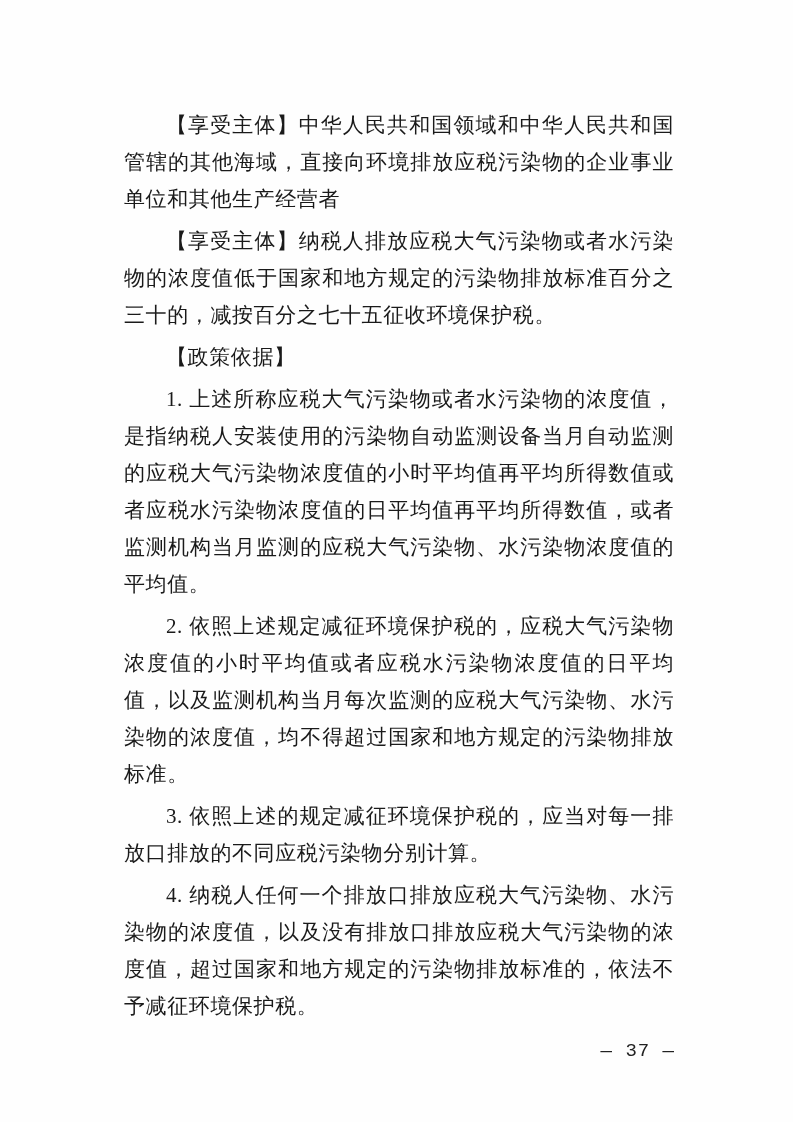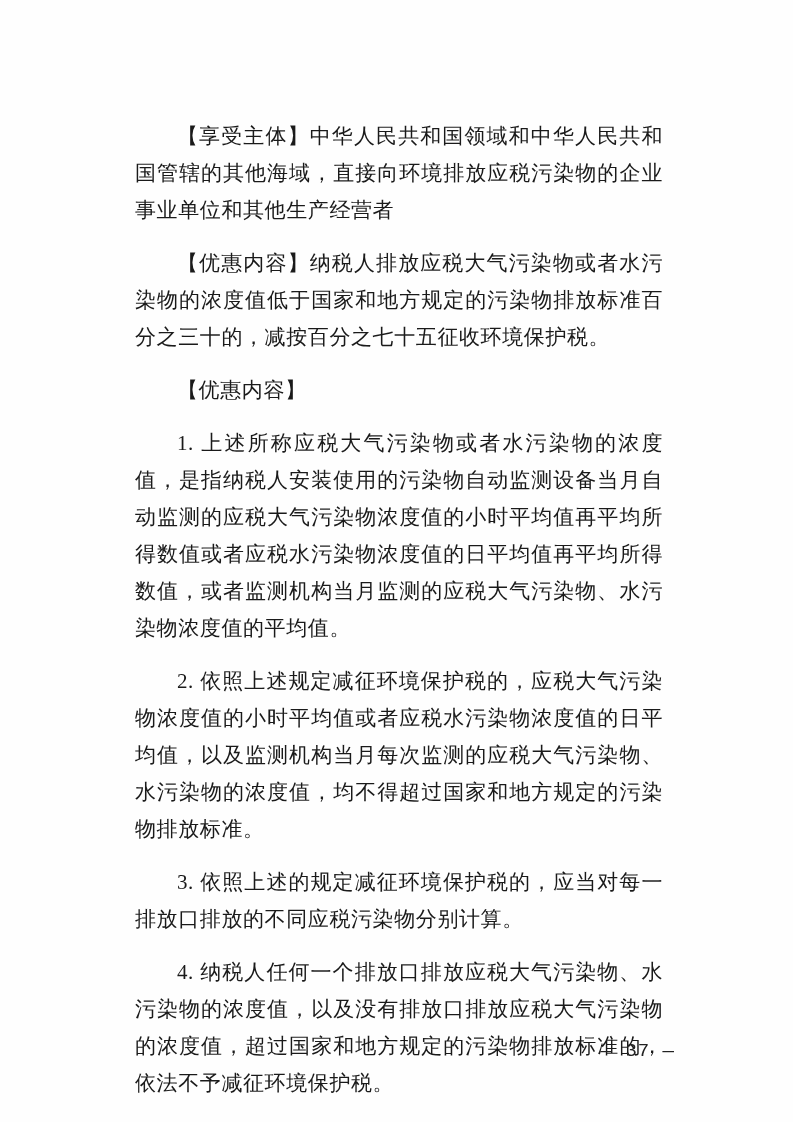--- a/index.html
+++ b/index.html
@@ -17,21 +17,21 @@
       color: #1a1a1a;
       overflow: hidden;
     }
     .content {
       position: absolute;
       left: 119px;
       top: 102px;
       width: 560px;
     }
     .par {
-      margin: 16px;
+      margin: 5px;
       font-size: 21px;
       line-height: 37px;
       letter-spacing: 0.6px;
       text-align: justify;
       text-justify: inter-ideograph;
       text-indent: 2em;
       word-break: break-all;
     }
     .par + .par { margin-top: 4px; }
     .page-footer {
@@ -43,22 +43,22 @@
       color: #222222;
       font-family: Liberation Mono, monospace;
     }
   </style>
 </head>
 <body>
 
 <div class="page">
   <div class="content">
     <p class="par">【享受主体】中华人民共和国领域和中华人民共和国管辖的其他海域，直接向环境排放应税污染物的企业事业单位和其他生产经营者</p>
-    <p class="par">【优惠内容】纳税人排放应税大气污染物或者水污染物的浓度值低于国家和地方规定的污染物排放标准百分之三十的，减按百分之七十五征收环境保护税。</p>
-    <p class="par">【优惠内容】</p>
+    <p class="par">【享受主体】纳税人排放应税大气污染物或者水污染物的浓度值低于国家和地方规定的污染物排放标准百分之三十的，减按百分之七十五征收环境保护税。</p>
+    <p class="par">【政策依据】</p>
     <p class="par">1. 上述所称应税大气污染物或者水污染物的浓度值，是指纳税人安装使用的污染物自动监测设备当月自动监测的应税大气污染物浓度值的小时平均值再平均所得数值或者应税水污染物浓度值的日平均值再平均所得数值，或者监测机构当月监测的应税大气污染物、水污染物浓度值的平均值。</p>
     <p class="par">2. 依照上述规定减征环境保护税的，应税大气污染物浓度值的小时平均值或者应税水污染物浓度值的日平均值，以及监测机构当月每次监测的应税大气污染物、水污染物的浓度值，均不得超过国家和地方规定的污染物排放标准。</p>
     <p class="par">3. 依照上述的规定减征环境保护税的，应当对每一排放口排放的不同应税污染物分别计算。</p>
     <p class="par">4. 纳税人任何一个排放口排放应税大气污染物、水污染物的浓度值，以及没有排放口排放应税大气污染物的浓度值，超过国家和地方规定的污染物排放标准的，依法不予减征环境保护税。</p>
   </div>
 
   <div class="page-footer">— 37 —</div>
 </div>
 
 </body></html>

